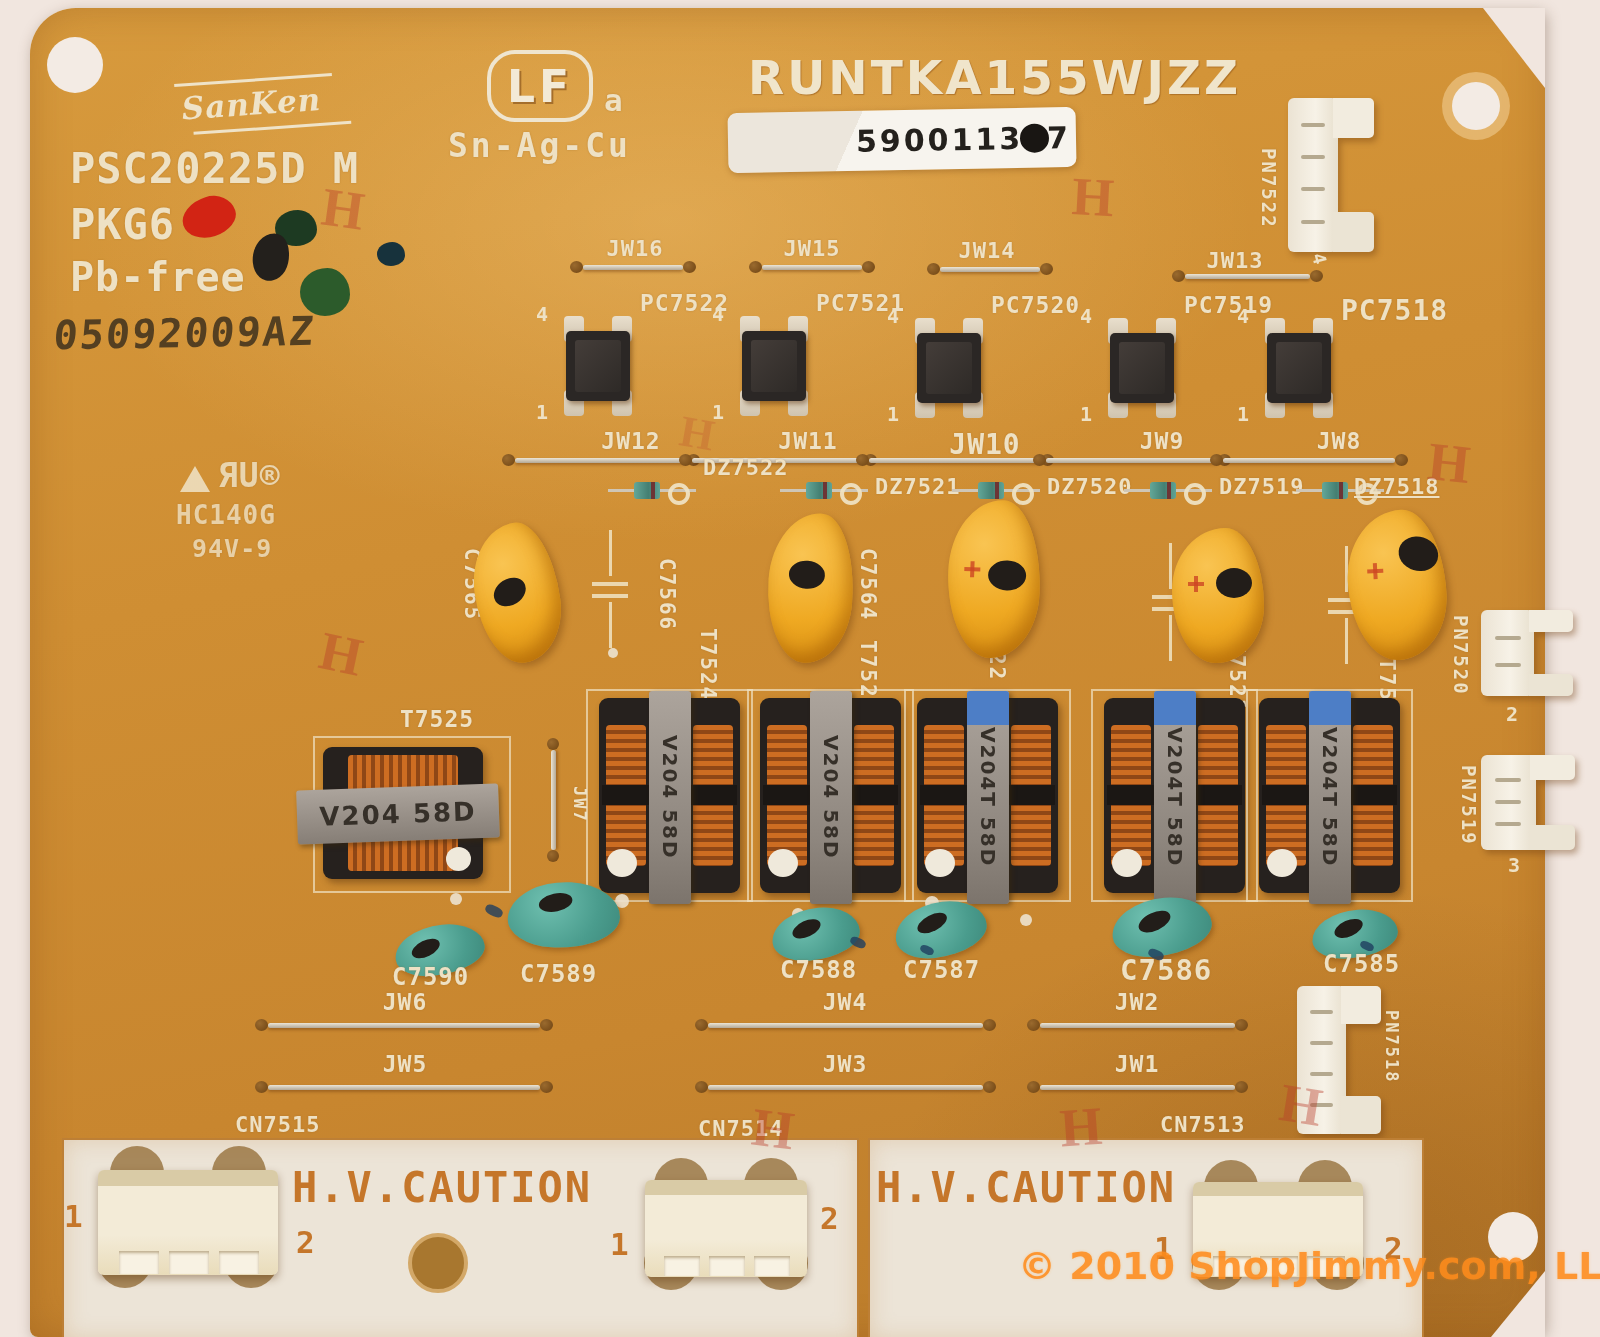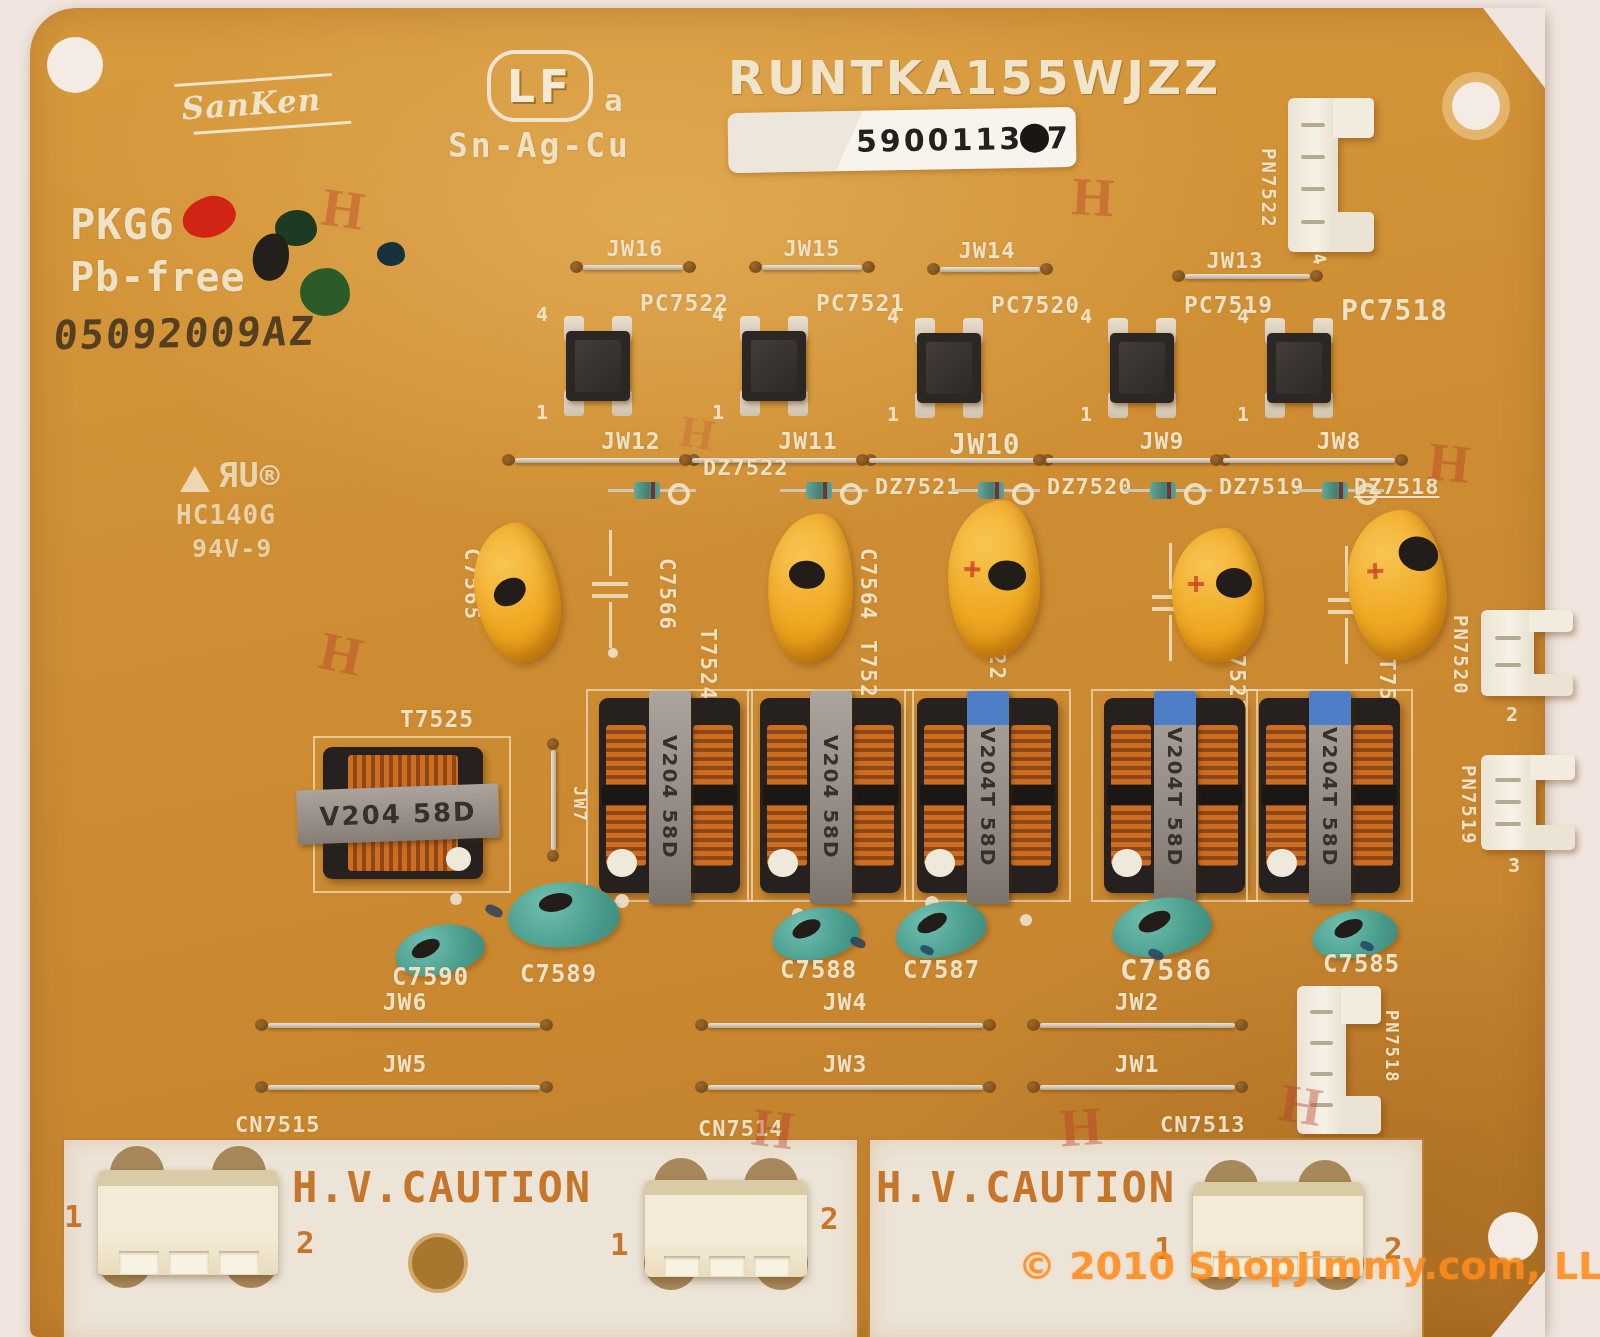--- a/index.html
+++ b/index.html
@@ -11,21 +11,21 @@
                radial-gradient(ellipse 900px 700px at 88% 95%,rgba(90,40,0,.20),rgba(0,0,0,0) 55%),
                linear-gradient(168deg,#d79a3d 0%,#cf8e33 38%,#c8862f 70%,#b97b2b 100%);
     border-radius:46px 8px 14px 8px;box-shadow:inset 0 0 40px rgba(120,60,10,.28),2px 4px 14px rgba(90,60,40,.35);}
   .cham-tr{position:absolute;top:0;right:0;width:0;height:0;border-top:80px solid #f1e6df;border-left:62px solid transparent;z-index:60;}
   .cham-br{position:absolute;bottom:0;right:0;width:0;height:0;border-bottom:66px solid #f1e6df;border-left:54px solid transparent;z-index:60;}
   .hole{position:absolute;border-radius:50%;background:#f3ebe4;}
   .silk{font:bold 22px "DejaVu Sans Mono",monospace;color:#eee1c4;letter-spacing:1px;white-space:nowrap;
     text-shadow:0 0 2px rgba(150,95,30,.4);}
   .silkv{writing-mode:vertical-rl;letter-spacing:2px;}
   .ctr{text-align:center;}
-  .big{font:bold 47px "DejaVu Sans",sans-serif;color:#f0e5cb;letter-spacing:3px;text-shadow:1px 1px 1px rgba(130,70,15,.45);}
+  .big{font:bold 47px "DejaVu Sans",sans-serif;color:#f0e5cb;letter-spacing:3px;text-shadow:1px 1px 1px rgba(130,70,15,.45);margin-left:20px;}
   .stamp{font:bold 40px "DejaVu Sans Mono",monospace;color:#43341e;letter-spacing:2px;transform:skewX(-6deg) rotate(-1deg);opacity:.88;}
   .paint{position:absolute;border-radius:55% 45% 50% 50%/50% 55% 45% 50%;}
   .hstamp{position:absolute;font:bold 54px "Liberation Serif",serif;color:rgba(186,58,40,.40);z-index:5;}
   .wire{position:absolute;height:5px;background:linear-gradient(180deg,#ece5d6,#b3a896);border-radius:3px;box-shadow:0 2px 3px rgba(110,60,15,.45);}
   .wire::before,.wire::after{content:"";position:absolute;top:-4px;width:13px;height:12px;border-radius:50%;
     background:radial-gradient(circle at 35% 35%,#9a6a2e,#6e4312);}
   .wire::before{left:-13px;}.wire::after{right:-13px;}
   .wirev{position:absolute;width:5px;background:linear-gradient(90deg,#ece5d6,#b3a896);border-radius:3px;box-shadow:2px 0 3px rgba(110,60,15,.45);}
   .wirev::before,.wirev::after{content:"";position:absolute;left:-4px;width:12px;height:12px;border-radius:50%;
     background:radial-gradient(circle at 35% 35%,#9a6a2e,#6e4312);}
@@ -109,20 +109,21 @@
 
   <div class="hole" style="left:17px;top:29px;width:56px;height:56px;"></div>
   <div class="hole" style="left:1422px;top:74px;width:48px;height:48px;box-shadow:0 0 0 10px rgba(250,225,175,.45);"></div>
   <div class="hole" style="left:1458px;top:1204px;width:50px;height:50px;z-index:65;"></div>
 
   <div class="sanken s" style="left:140px;top:70px;width:185px;height:60px;">
     <div class="l1"></div>
     <div class="tx">SanKen</div>
     <div class="l2"></div>
   </div>
+  <div class="s silk" style="left:40px;top:136px;font-size:42px;">PSC20225D M</div>
   <div class="s silk" style="left:40px;top:192px;font-size:42px;text-align:center;">PKG6</div>
   <div class="s silk" style="left:40px;top:246px;font-size:40px;">Pb-free</div>
   <div class="s stamp" style="left:24px;top:302px;">05092009AZ</div>
 
   <div class="paint" style="left:152px;top:189px;width:54px;height:40px;background:#d22414;transform:rotate(-18deg);"></div>
   <div class="paint" style="left:245px;top:202px;width:42px;height:36px;background:#1d3a22;"></div>
   <div class="paint" style="left:223px;top:225px;width:36px;height:48px;background:#23201c;transform:rotate(12deg);"></div>
   <div class="paint" style="left:270px;top:260px;width:50px;height:48px;background:#2c5b2b;"></div>
   <div class="paint" style="left:347px;top:234px;width:28px;height:24px;background:#17323c;"></div>
 

